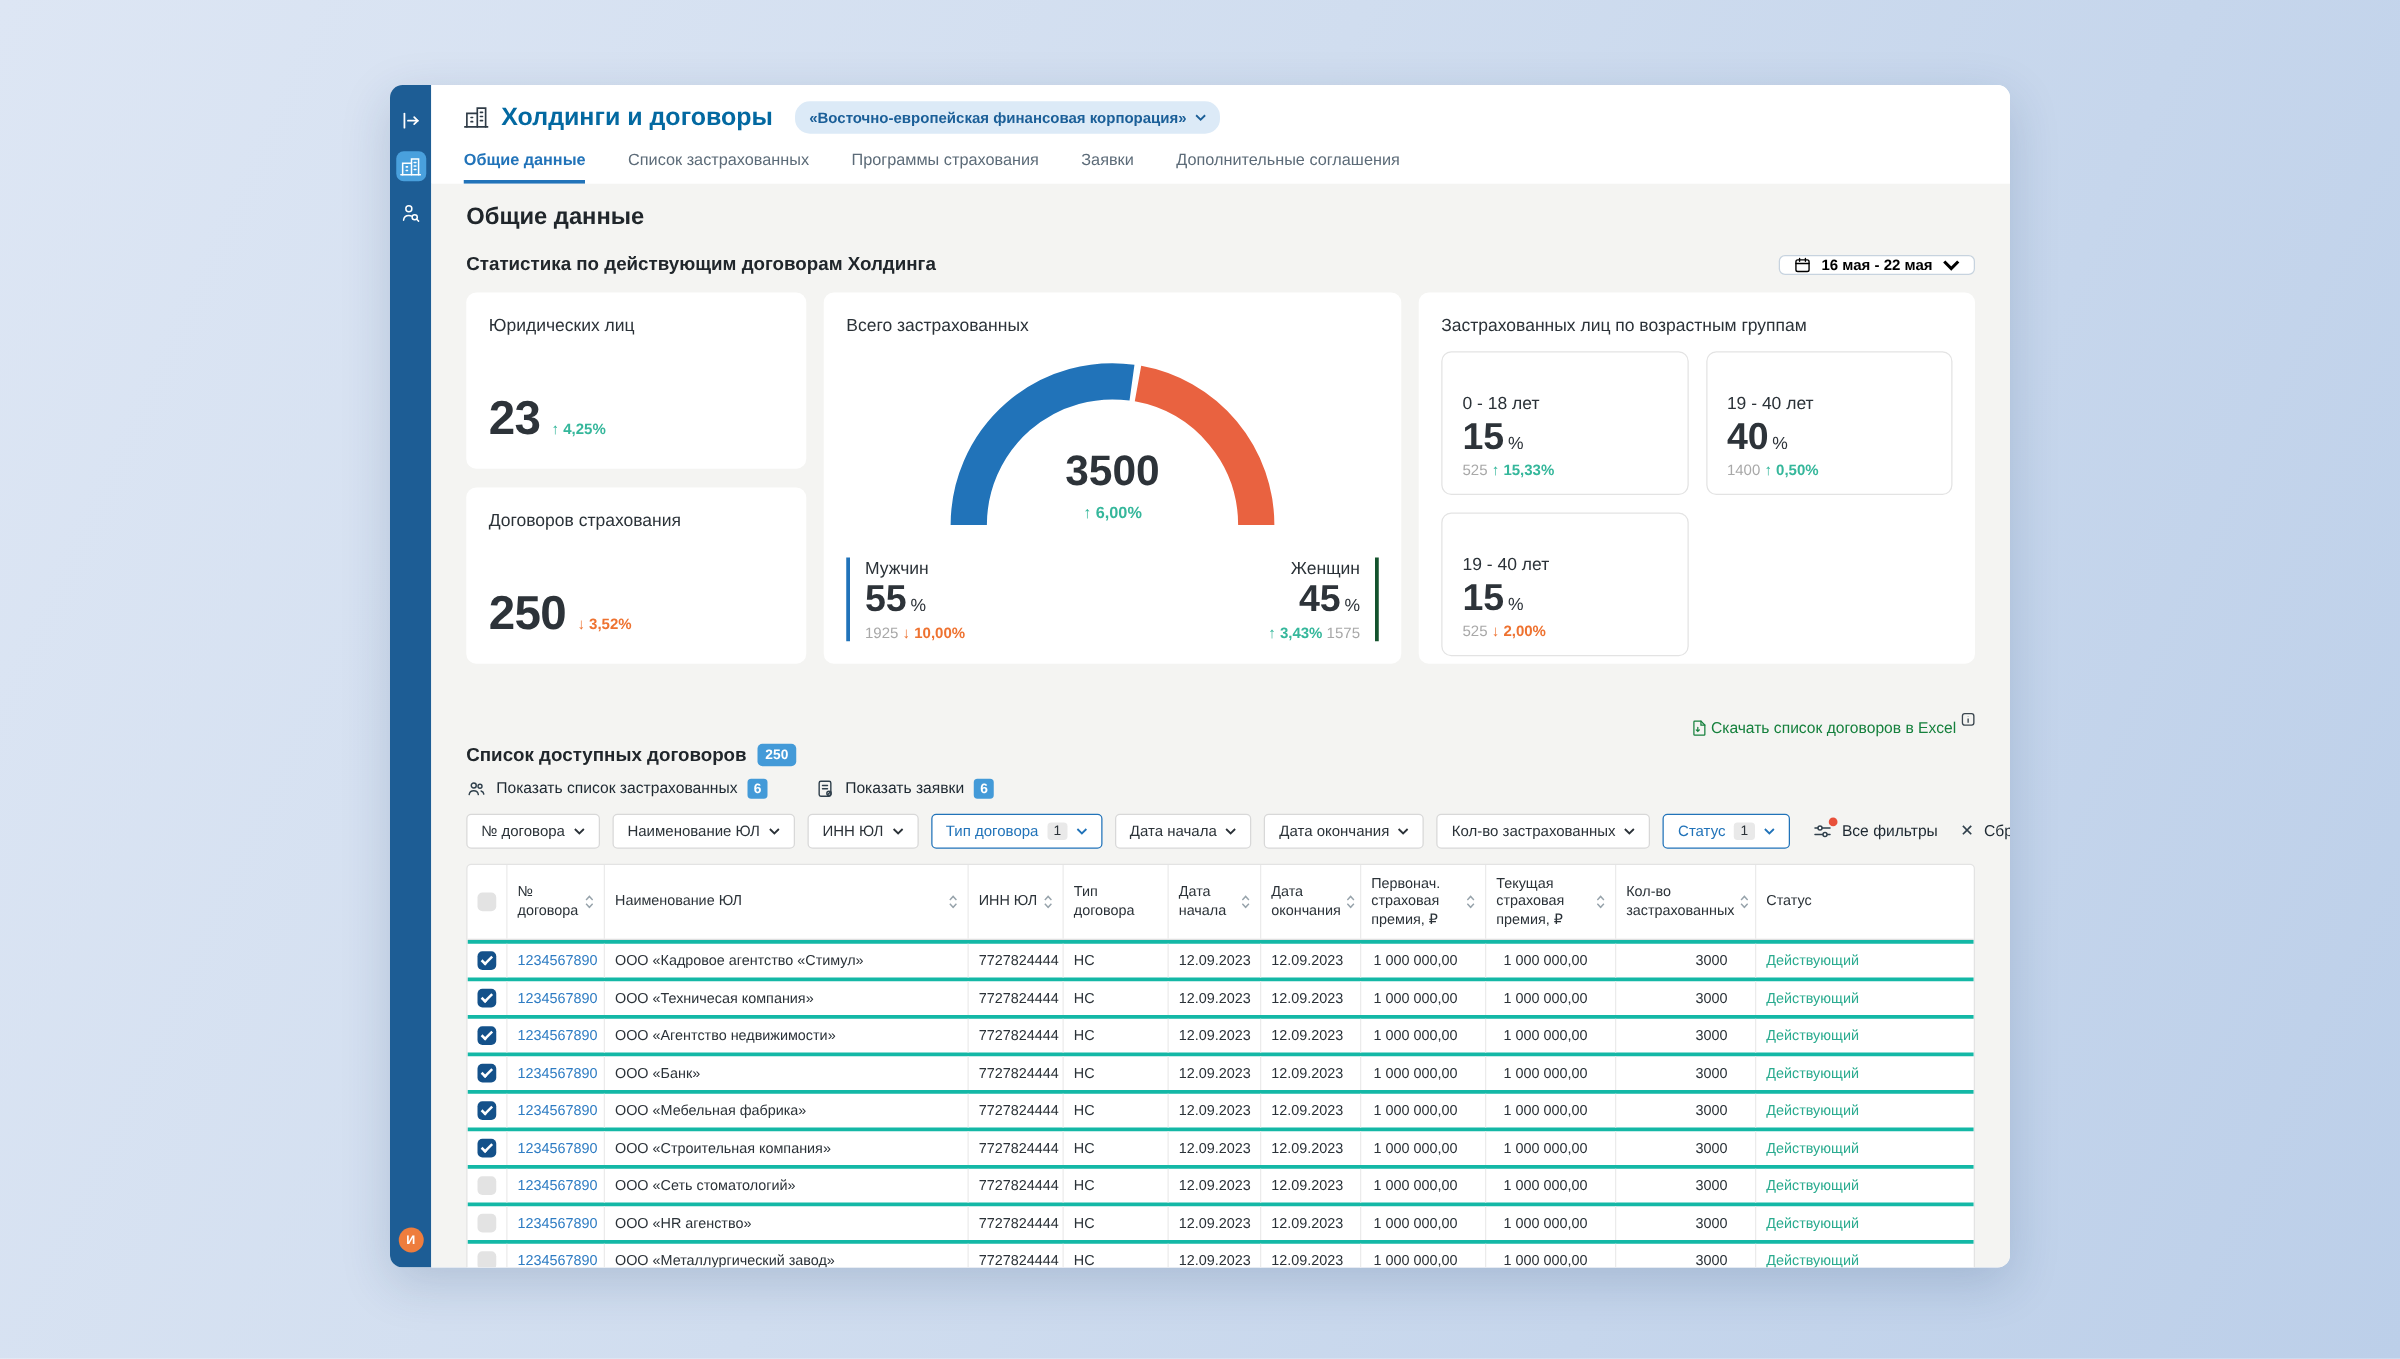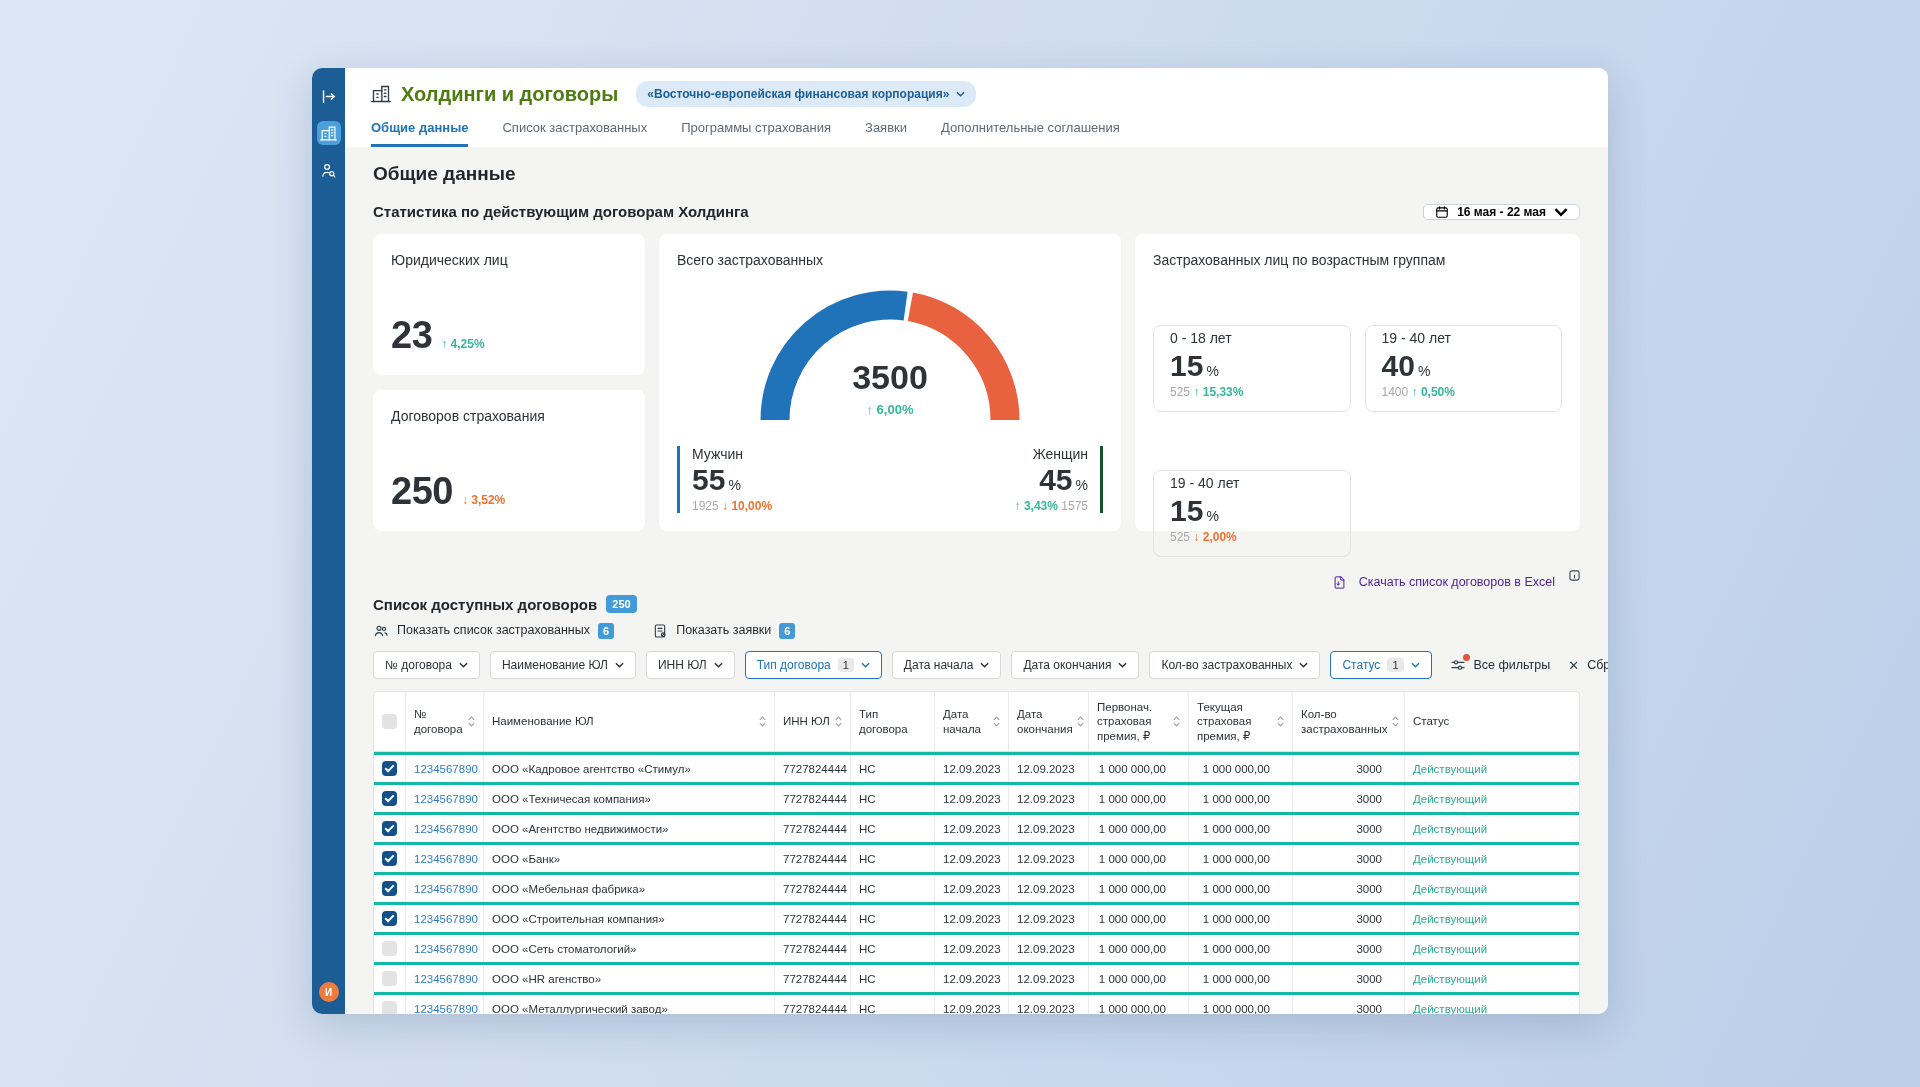--- a/index.html
+++ b/index.html
@@ -20,21 +20,21 @@
   .side-icon svg { width:17px; height:17px; }
   .side-icon.active { background:#49a0dd; border-radius:6px; }
   .sidebar .spacer { flex:1; }
   .avatar { width:20px; height:20px; border-radius:50%; background:#ee7d3d; color:#fff; font-size:10px; font-weight:bold; display:flex; align-items:center; justify-content:center; cursor:pointer; }
   
   .main { flex:1; display:flex; flex-direction:column; min-width:0; }
   .header { background:#fff; padding:13px 26px 0; flex-shrink:0; }
   .title-row { display:flex; align-items:center; gap:10px; }
   .building-icon { color:#2f3b46; display:flex; }
   .building-icon svg { width:20px; height:20px; }
-  .app-title { font-size:20px; font-weight:bold; color:#4d7c0f; }
+  .app-title { font-size:20px; font-weight:bold; color:#0369a1; }
   .org-chip { background:#dceaf7; color:#1b5f98; font-size:12px; font-weight:bold; padding:6px 11px; border-radius:12px; display:flex; align-items:center; gap:7px; margin-left:8px; cursor:pointer; }
   .tabs { display:flex; gap:34px; margin-top:13px; }
   .tab { font-size:13px; color:#5c6b78; padding-bottom:9px; border-bottom:3px solid transparent; cursor:pointer; white-space:nowrap; }
   .tab.active { color:#2173b9; font-weight:bold; border-bottom-color:#2173b9; }
   .content { flex:1; background:#f4f4f2; padding:12px 28px 0; overflow:hidden; }
   .page-heading { font-size:19px; font-weight:bold; color:#20262b; margin:4px 0 18px; }
   .stats-head { display:flex; justify-content:space-between; align-items:center; margin-bottom:14px; }
   .section-title { font-size:15px; font-weight:bold; color:#20262b; }
   .date-chip { background:#fff; border:1px solid #c7d3df; border-radius:5px; height:16px; display:flex; align-items:center; gap:8px; padding:0 11px; color:#000000; font-size:12px; font-weight:bold; cursor:pointer; }
   .date-chip svg { width:14px; height:14px; }
@@ -58,29 +58,29 @@
   .gender-row { display:flex; justify-content:space-between; margin-top:auto;align-items:flex-end; }
   .gender.male { border-left:3px solid #2173b9; padding-left:12px; }
   .gender.female { border-right:3px solid #14532d; padding-right:12px; text-align:right; }
   .g-label { font-size:14px; color:#2b3238; }
   .g-value { font-size:30px; font-weight:600; color:#2d3339; margin-top:1px; }
   .pct { font-size:14px; font-weight:normal; margin-left:3px; color:#2d3339; }
   .g-sub { font-size:12px; font-weight:bold; margin-top:2px; }
   
   .age-card { flex:1; }
   .age-grid { display:grid; grid-template-columns:1fr 1fr; gap:14px; margin-top:13px; }
-  .age-item { border:1px solid #e3e3e3; border-radius:8px; padding:4px 16px 12px;margin-top:44px; }
+  .age-item { border:1px solid #e3e3e3; border-radius:8px; padding:32px 16px 12px; }
   .age-label { font-size:14px; color:#2b3238; }
   .age-value { font-size:30px; font-weight:600; color:#2d3339; margin-top:3px; }
   .age-sub { font-size:12px; font-weight:bold; margin-top:2px; }
   
   .contracts-head { display:flex; justify-content:space-between; align-items:center; margin-top:20px; }
   .head-left { display:flex; align-items:flex-end;margin-top:44px; }
   .badge-blue { background:#439ad8; color:#fff; font-size:11px; font-weight:bold; border-radius:4px; padding:3px 6px; margin-left:9px; }
-  .excel-link { display:flex; align-items:flex-start; gap:12px; font-size:12.5px; color:#4c1d95; cursor:pointer; }
+  .excel-link { display:flex; align-items:flex-start; gap:2px; font-size:12.5px; color:#15803d; cursor:pointer; }
   .excel-link svg { width:15px; height:15px; }
   .info-icon { margin-top:-5px; margin-left:2px; color:#3c4750; }
   .info-icon svg { width:11px; height:11px; }
   .actions-row { display:flex; gap:38px; margin-top:10px; align-items:center; }
   .action-btn { display:flex; align-items:flex-start; gap:8px; font-size:12.5px; color:#1d2831; cursor:pointer; }
   .action-btn svg { width:16px; height:16px; color:#30404c; }
   .badge-sm { background:#439ad8; color:#fff; font-size:11px; font-weight:bold; border-radius:3px; padding:2px 5px; }
   .filters-row { display:flex; gap:10px; margin-top:12px; align-items:center; flex-wrap:nowrap; }
   .chip { background:#fff; border:1px solid #d8d8d8; border-radius:4px; height:28px; padding:0 11px; display:flex; align-items:center; gap:7px; font-size:12px; color:#2b3238; cursor:pointer; white-space:nowrap; }
   .chip.active { border-color:#2173b9; color:#2173b9; }

